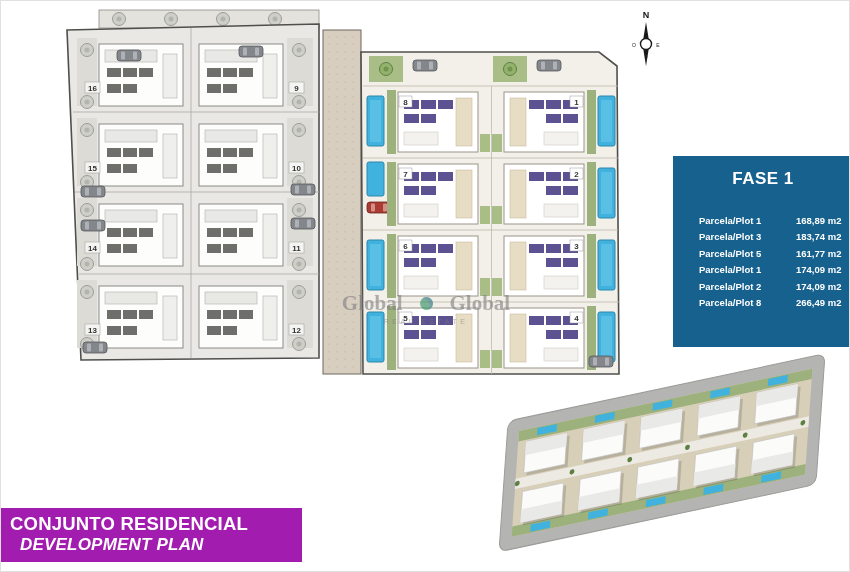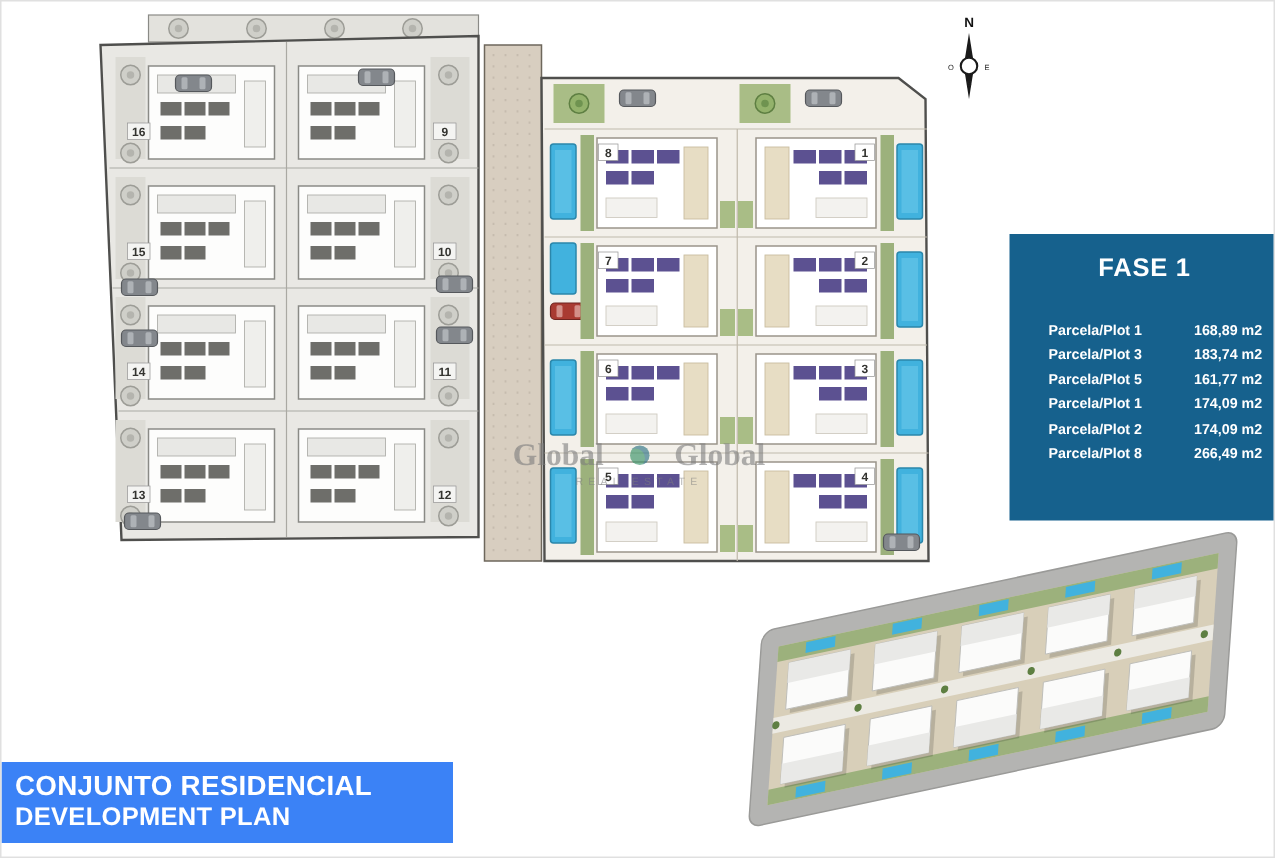--- a/index.html
+++ b/index.html
@@ -24,23 +24,23 @@
 
   .fase-panel  { position:absolute; left:672px; top:155px; width:180px; height:191px;
                  background:#16618d; color:#ffffff; box-sizing:border-box; }
   .fase-title  { text-align:center; margin-top:13px; font-size:17px; font-weight:bold; letter-spacing:0.5px; }
   .fase-rows   { margin-top:24px; padding-left:26px; }
   .fase-row    { display:grid; grid-template-columns:97px 1fr; font-size:9.5px; font-weight:bold; line-height:16.4px; }
 
   .render3d    { position:absolute; left:488px; top:352px; }
 
   .banner      { position:absolute; left:0; top:507px; width:301px; height:54px;
-                 background:#3b82f6; color:#ffffff; box-sizing:border-box; padding:5px 4px 0 9px; }
+                 background:#a21caf; color:#ffffff; box-sizing:border-box; padding:5px 4px 0 9px; }
   .banner-line1{ font-size:18.5px; font-weight:bold; letter-spacing:0.2px; }
-  .banner-line2{ font-size:17px; font-weight:bold; letter-spacing:0.2px; }
+  .banner-line2{ font-size:17px; font-weight:bold; font-style:italic; letter-spacing:0.2px;margin-left:10px; }
 </style>
 </head>
 <body>
 
 <div class="page">
 
   <svg class="site-plan" width="590" height="375" viewBox="0 0 590 375">
     <defs>
       <g id="gtree">
         <circle r="6.5" fill="#cfcfc9" stroke="#9d9d97" stroke-width="1"></circle>

